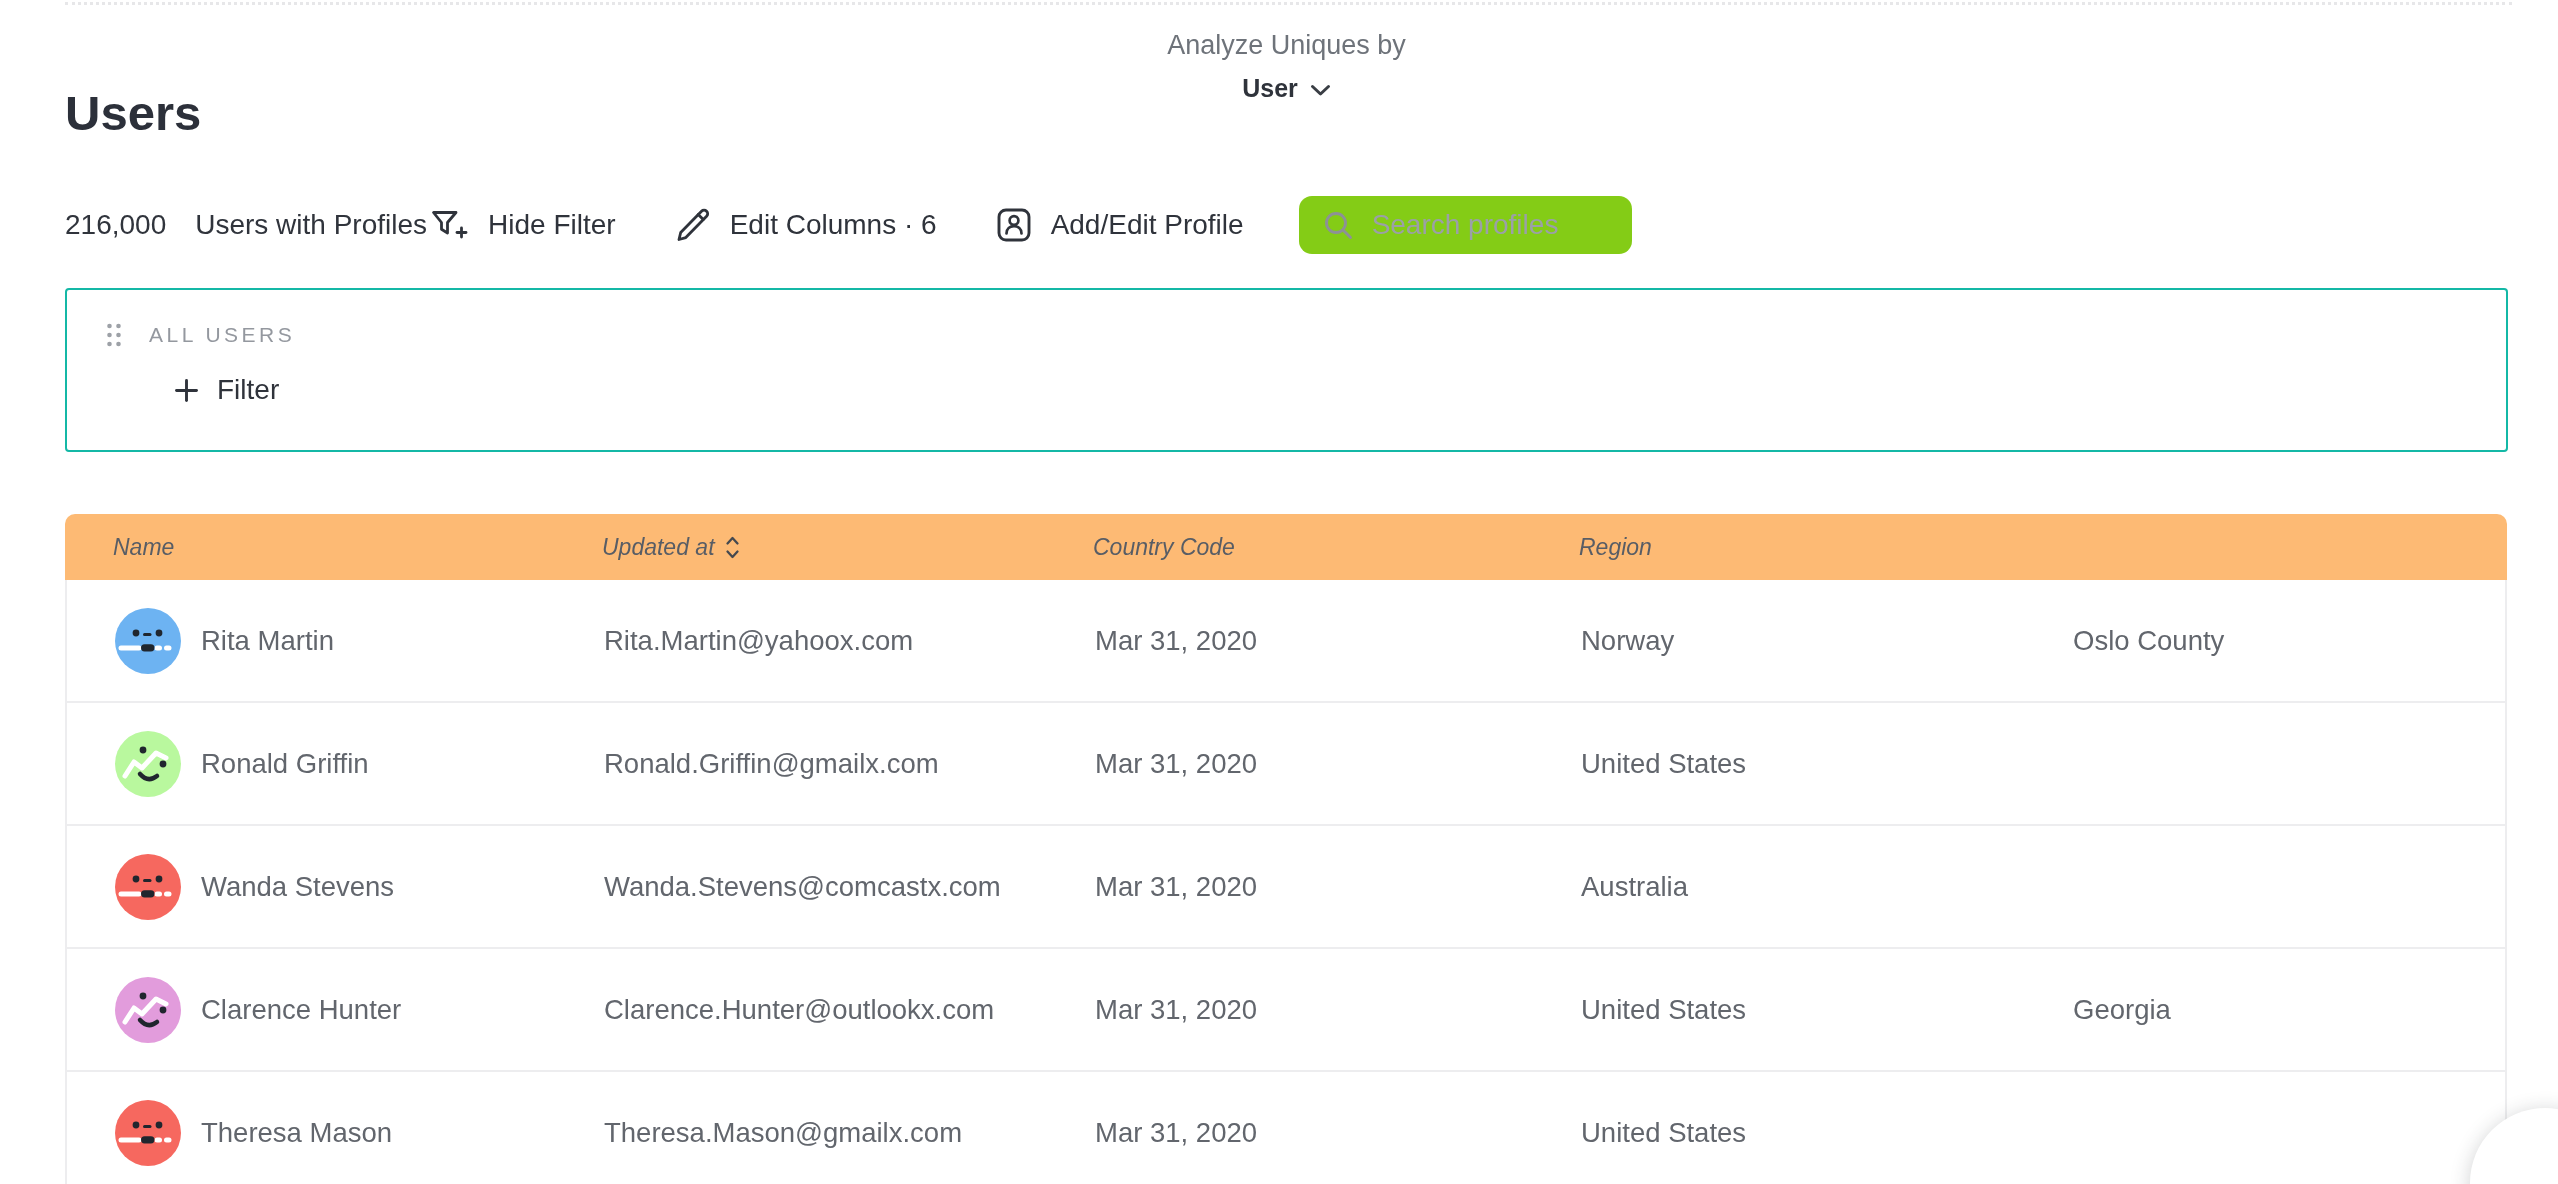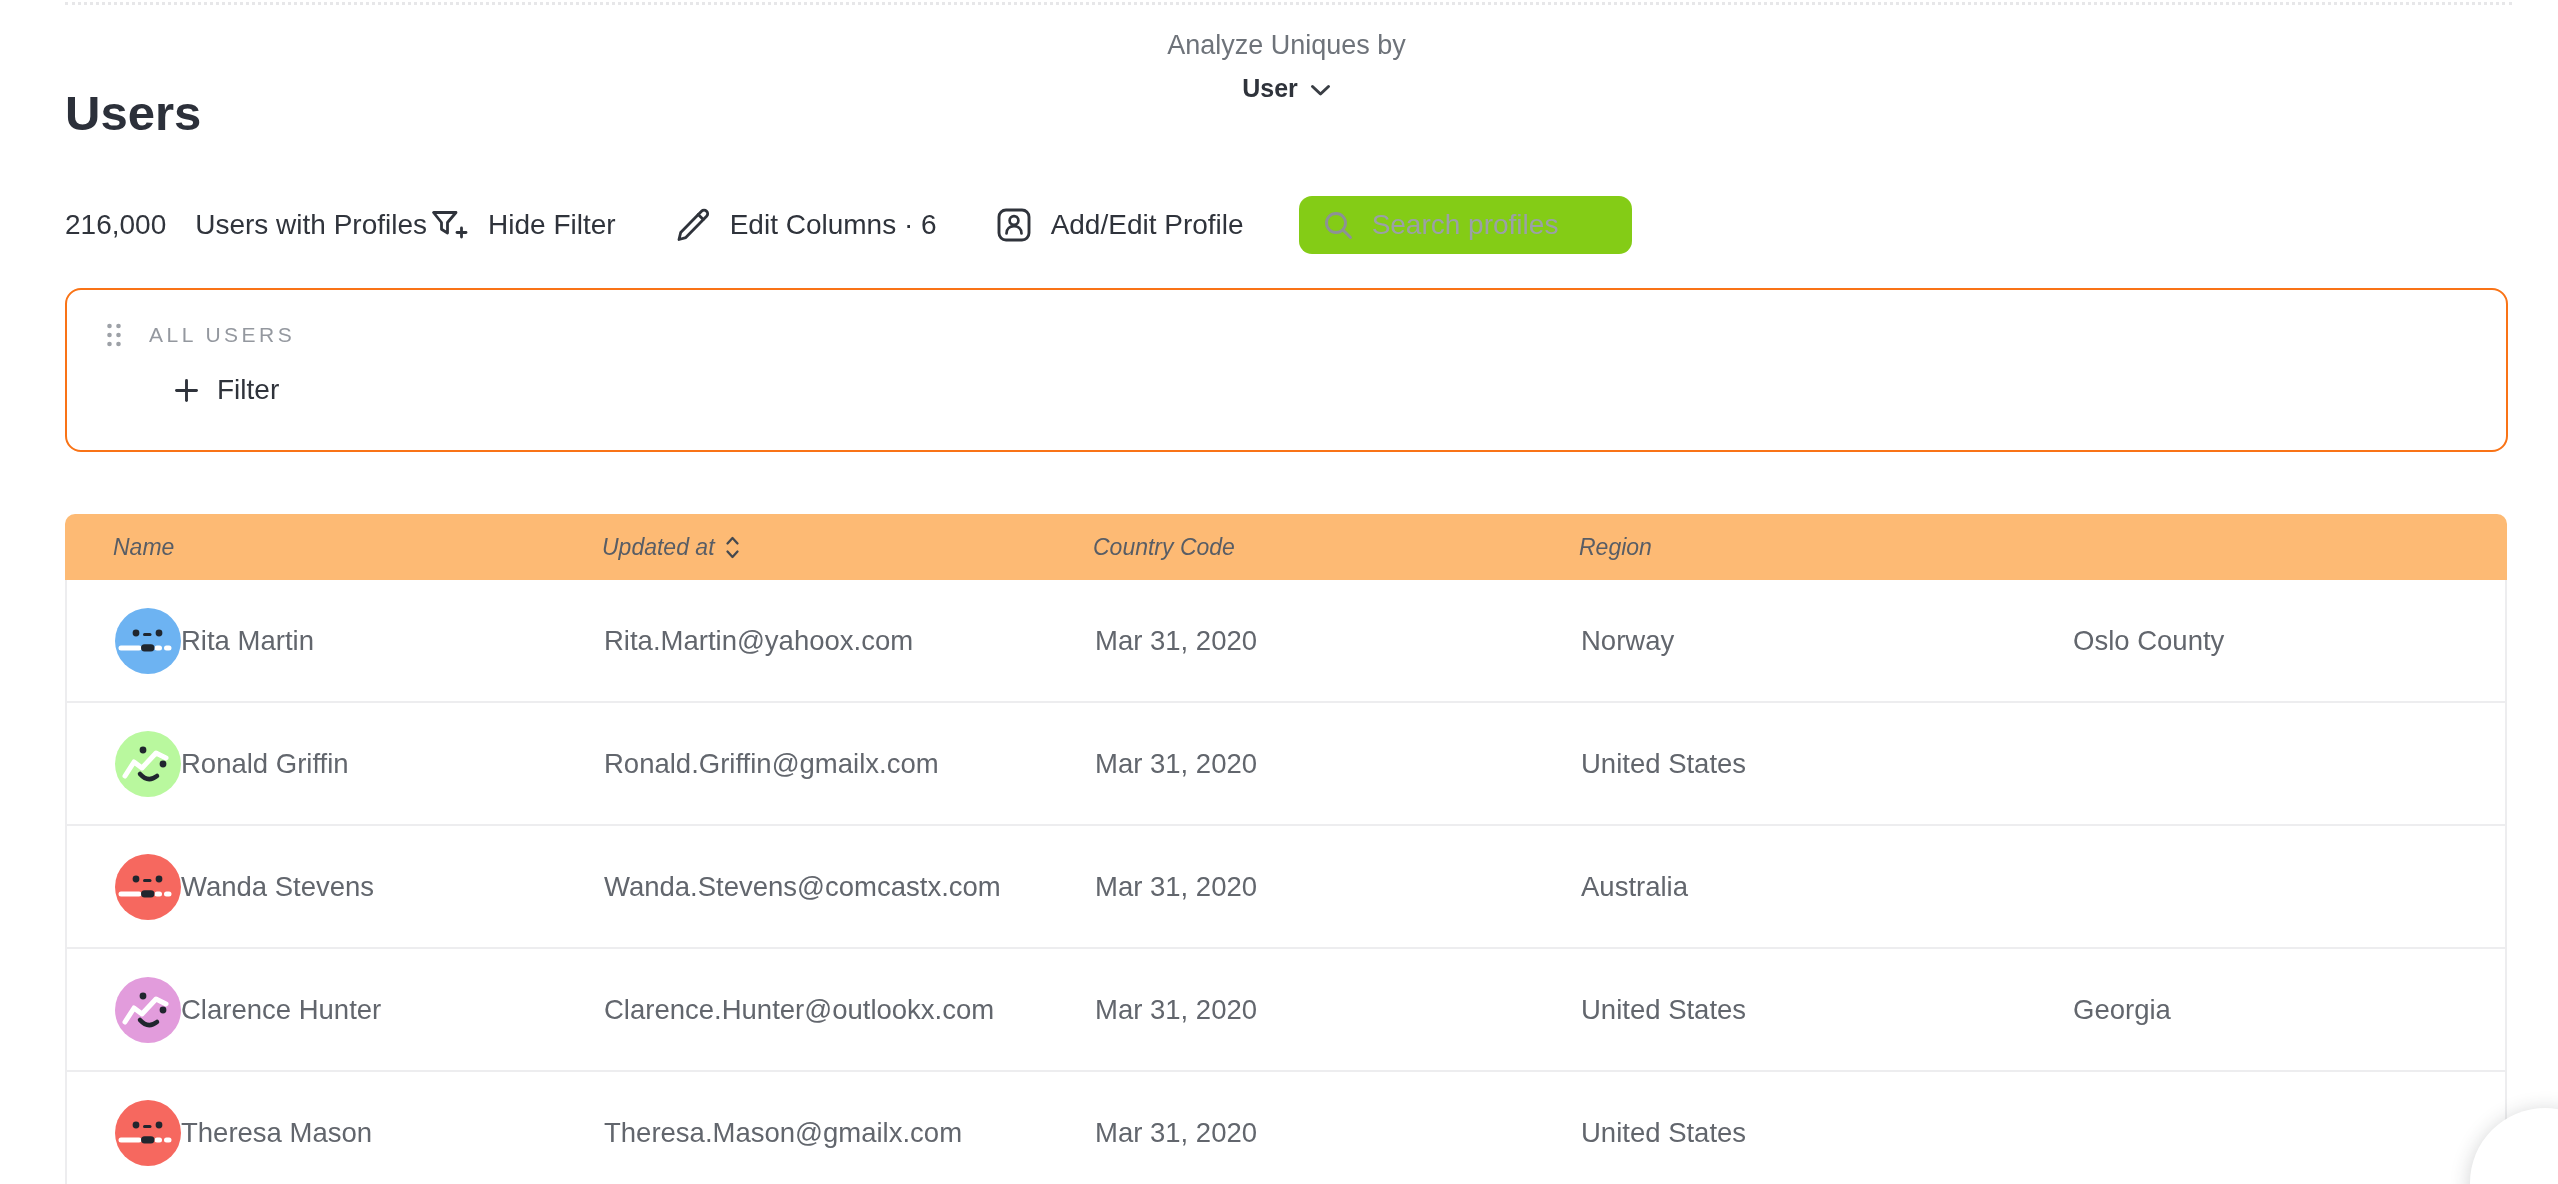--- a/index.html
+++ b/index.html
@@ -28,35 +28,35 @@
   .action-btn { display:flex; align-items:center; gap:15px; background:none; border:none; padding:0;
     font:inherit; font-size:28px; font-weight:500; color:#2f333b; cursor:pointer; white-space:nowrap; }
   .action-btn svg { display:block; }
   .search-box { display:flex; align-items:center; gap:17px; width:333px; height:58px; background:#84cc16;
     border-radius:13px; padding:0 12px 0 22px; }
   .search-box input { flex:1; min-width:0; border:none; background:transparent; outline:none;
     font:inherit; font-size:28px; color:#3c4046; }
   .search-box input::placeholder { color:#9ba0a7; opacity:1; }
 
   
-  .filter-panel { margin-top:33px; height:164px; border:2px solid #f97316; border-radius:16px; padding:28px 0 0 38px; background:#fff; }
+  .filter-panel { margin-top:33px; height:164px; border:2px solid #14b8a6; border-radius:4px; padding:28px 0 0 38px; background:#fff; }
   .scope-row { display:flex; align-items:center; gap:26px; height:34px; }
   .drag-handle { display:flex; cursor:grab; }
   .scope-label { font-size:21px; font-weight:500; letter-spacing:3.5px; color:#94989f; }
   .filter-row { margin-top:22px; margin-left:68px; display:flex; align-items:center; gap:17px;
     font-size:28px; font-weight:500; color:#2f333b; background:none; border:none; padding:0; cursor:pointer; height:32px; }
 
   
   .table { margin-top:62px; width:2442px; }
   .thead, .trow { display:grid; grid-template-columns:489px 491px 486px 492px 1fr; align-items:center; padding-left:48px; }
   .thead { height:66px; background:#fdba74; border-radius:10px 10px 0 0; font-size:23px; color:#585d65;font-style:italic; }
   .th { display:flex; align-items:center; gap:10px; }
   .tbody { border-left:2px solid #ededef; border-right:2px solid #ededef; }
   .trow { height:123px; border-bottom:2px solid #ededef; background:#fff; font-size:27.5px; color:#62666d; }
-  .cell-name { display:flex; align-items:center; }
+  .cell-name { display:flex; align-items:center; gap:20px; }
   .avatar { position:relative; width:66px; height:66px; border-radius:50%; flex:none; }
   .avatar svg { position:absolute; inset:0; }
   .avatar.v-dash .f-zigzag { display:none; }
   .avatar.v-zigzag .f-dash { display:none; }
 
   
   .fab { position:absolute; width:150px; height:150px; right:-62px; bottom:-74px; border-radius:50%;
     background:#fff; box-shadow:0 3px 20px rgba(40,44,52,.22); cursor:pointer; }
 </style>
 </head>

